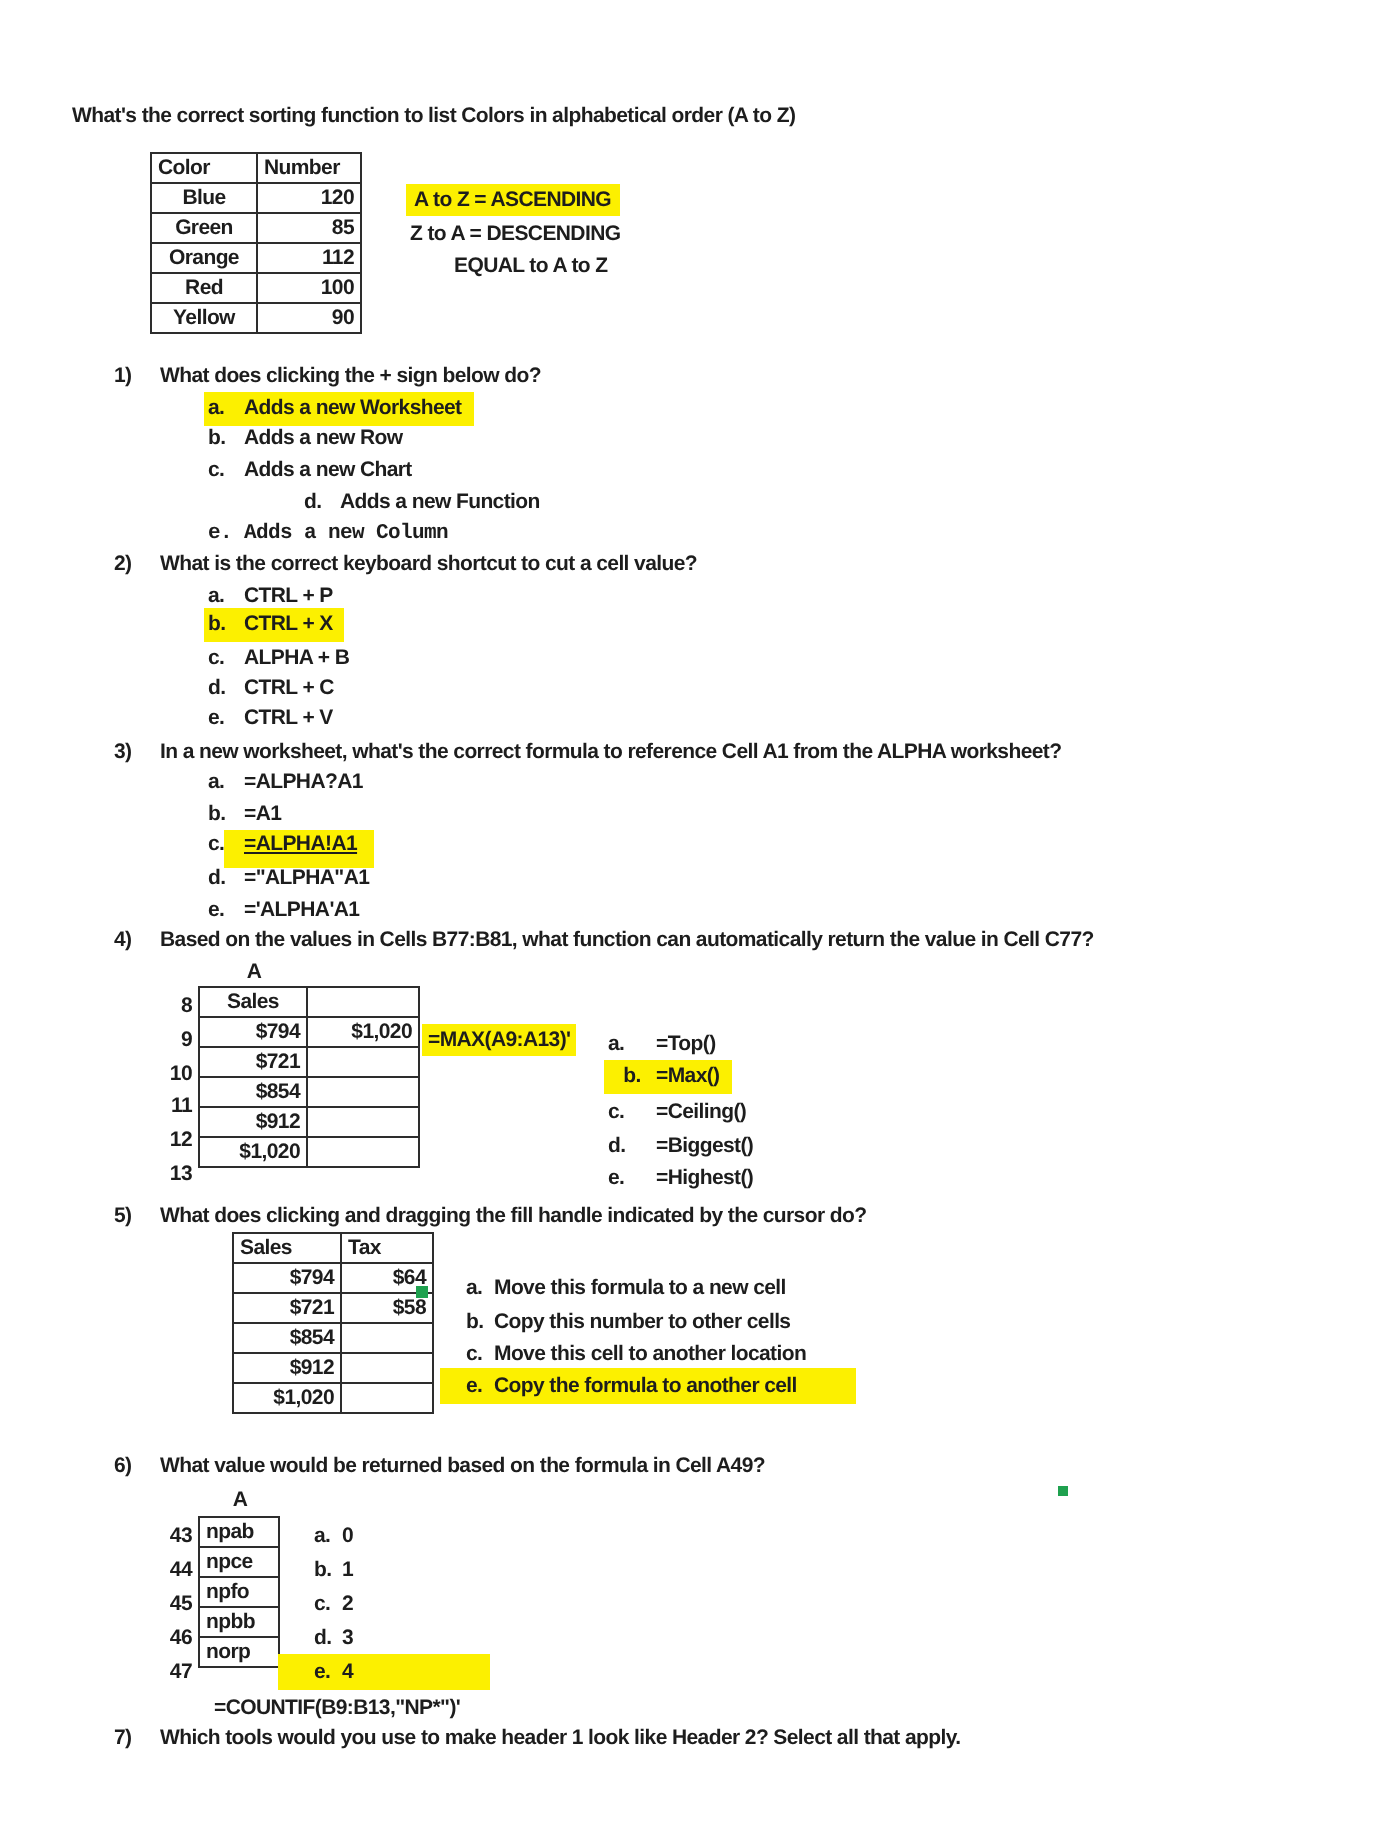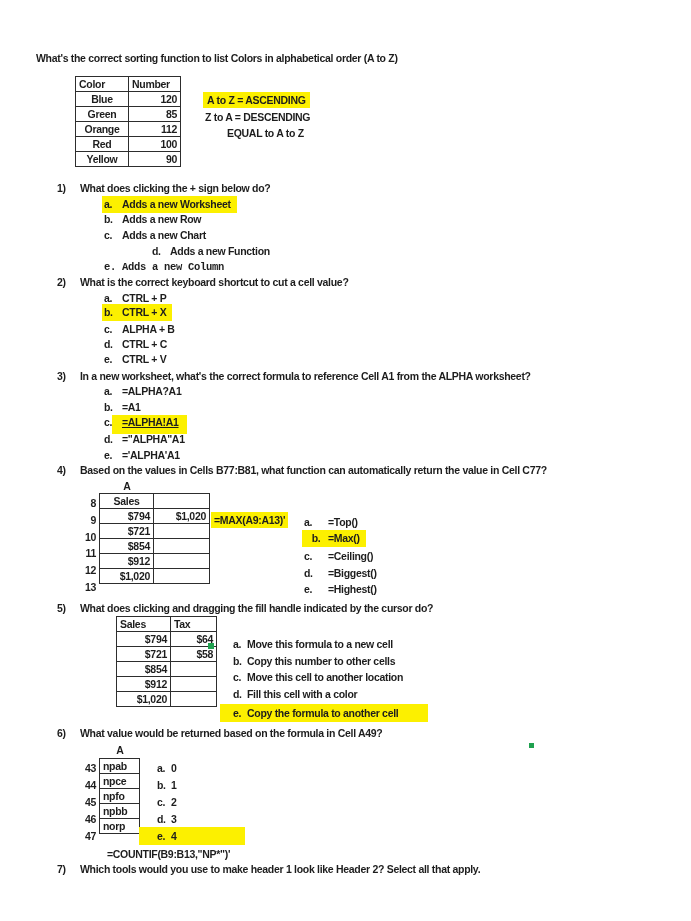--- a/index.html
+++ b/index.html
@@ -227,21 +227,21 @@
 </div>
 <div class="abs" style="left:233px; top:654px;">
   <span class="let14">b.</span><span>Copy this number to other cells</span>
 </div>
 <div class="abs" style="left:233px; top:670px;">
   <span class="let14">c.</span><span>Move this cell to another location</span>
 </div>
 <div class="abs" style="left:233px; top:687px;">
   <span class="let14">d.</span><span>Fill this cell with a color</span>
 </div>
-<div class="abs hl" style="left:220px; top:704px; width:208px; padding:2px 0 2px 13px;">
+<div class="abs hl" style="left:220px; top:684px; width:208px; padding:2px 0 2px 13px;">
   <span class="let14">e.</span><span>Copy the formula to another cell</span>
 </div>
 
 <div class="abs" style="left:57px; top:726px;">6)</div>
 <div class="abs" style="left:80px; top:726px;">What value would be returned based on the formula in Cell A49?</div>
 
 <div class="collabel" style="left:99px; top:744px; width:42px;">A</div>
 
 <div class="rownum" style="left:76px; top:760px;">43</div>
 <div class="rownum" style="left:76px; top:777px;">44</div>

